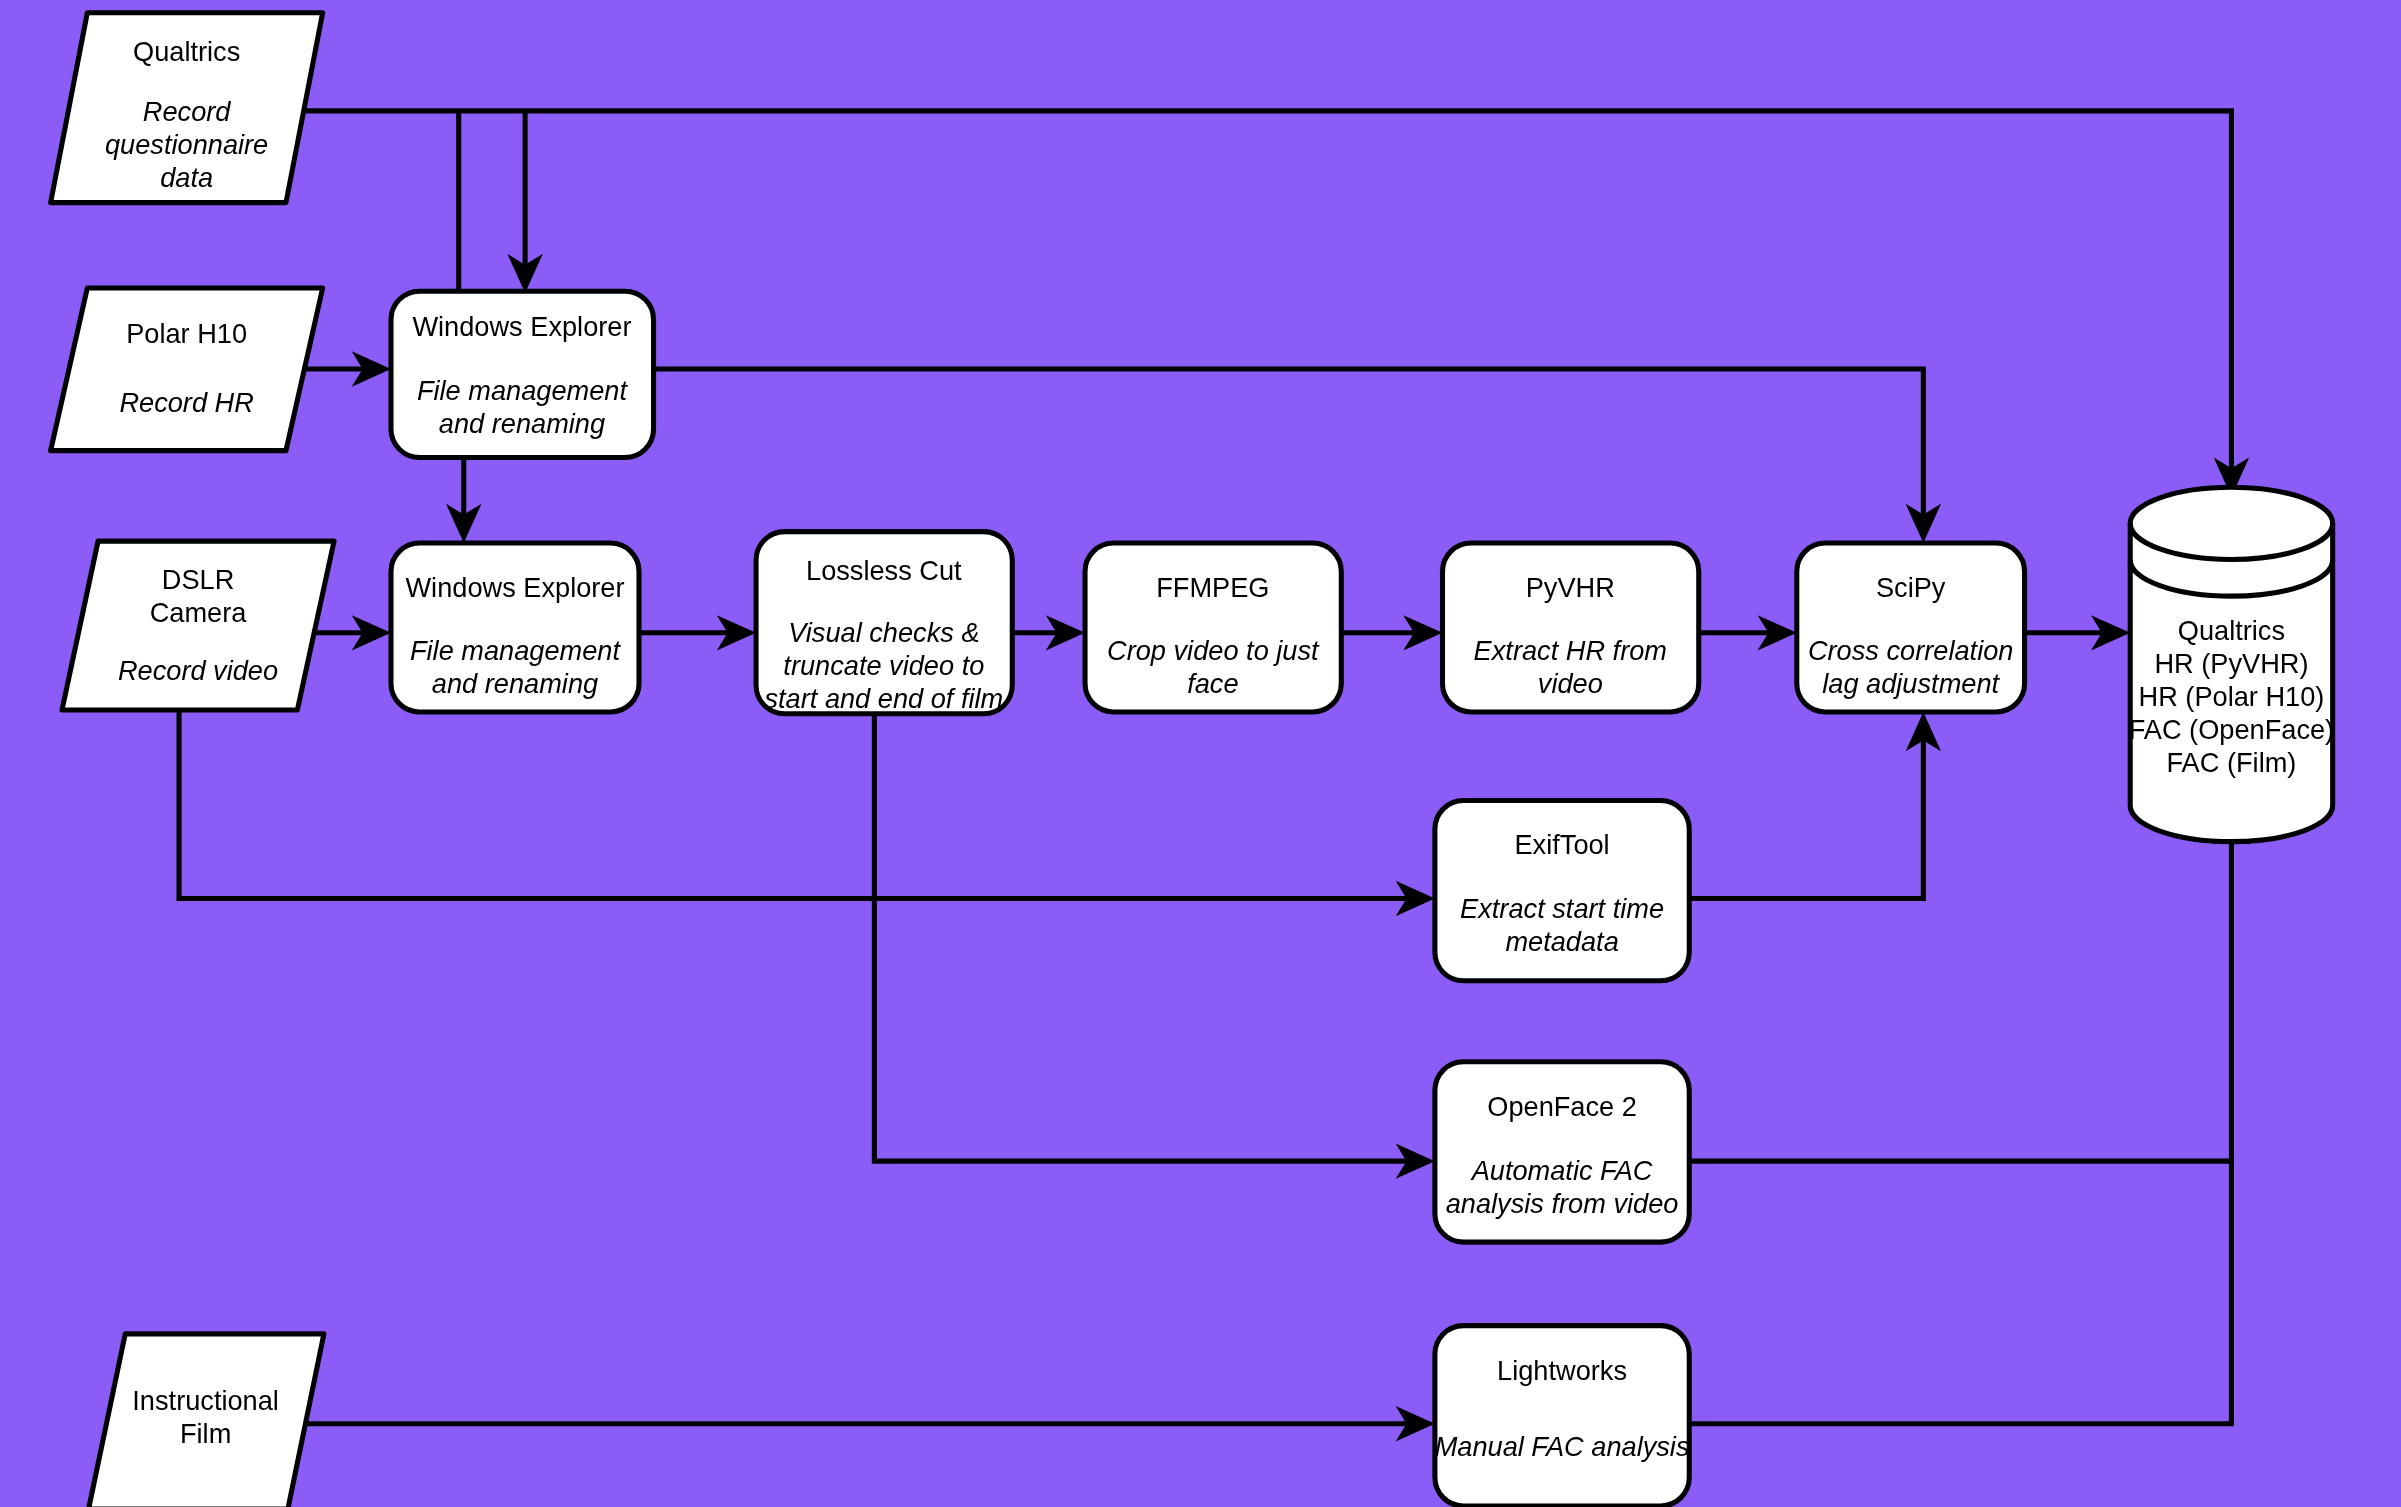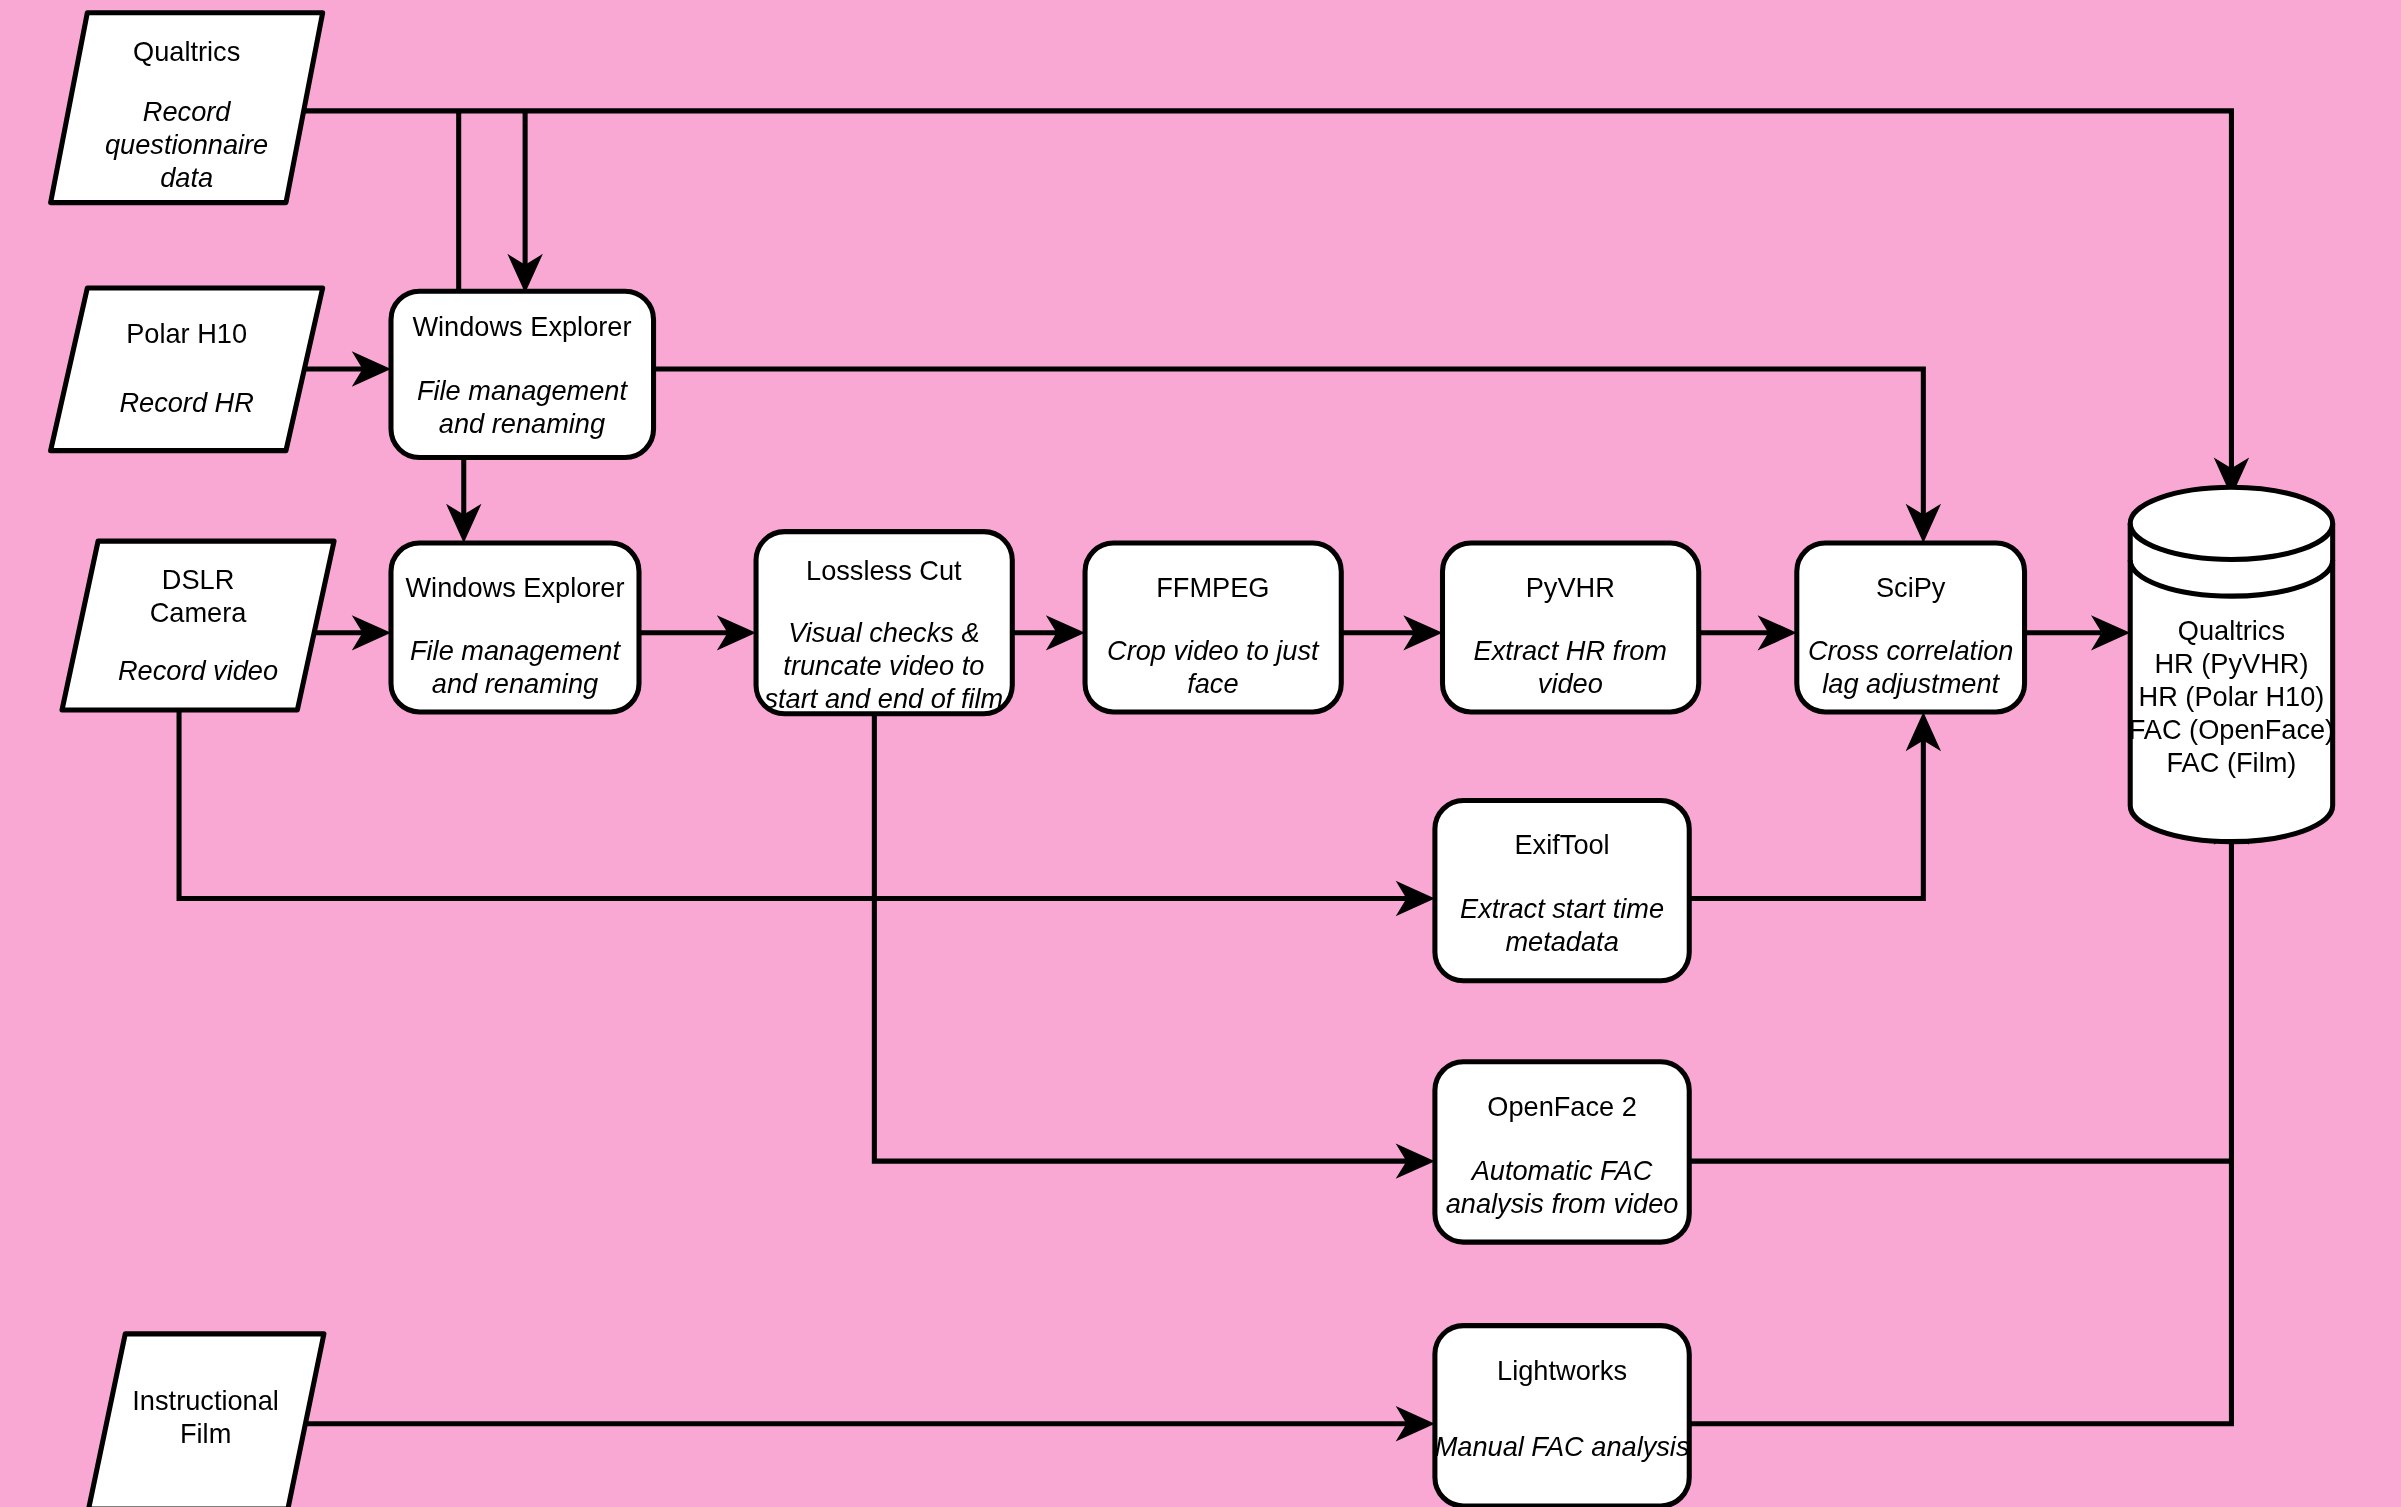--- a/index.html
+++ b/index.html
@@ -10,21 +10,21 @@
   body {
     width: 2401px;
     height: 1508px;
     font-family: "Liberation Sans", sans-serif;
     overflow: hidden;
   }
   #flow-root {
     position: relative;
     width: 2401px;
     height: 1508px;
-    background: #f9a8d4;
+    background: #8b5cf6;
   }
   svg#flow-svg {
     position: absolute;
     left: 0;
     top: 0;
     width: 2401px;
     height: 1508px;
     display: block;
   }
   .node-shape {

